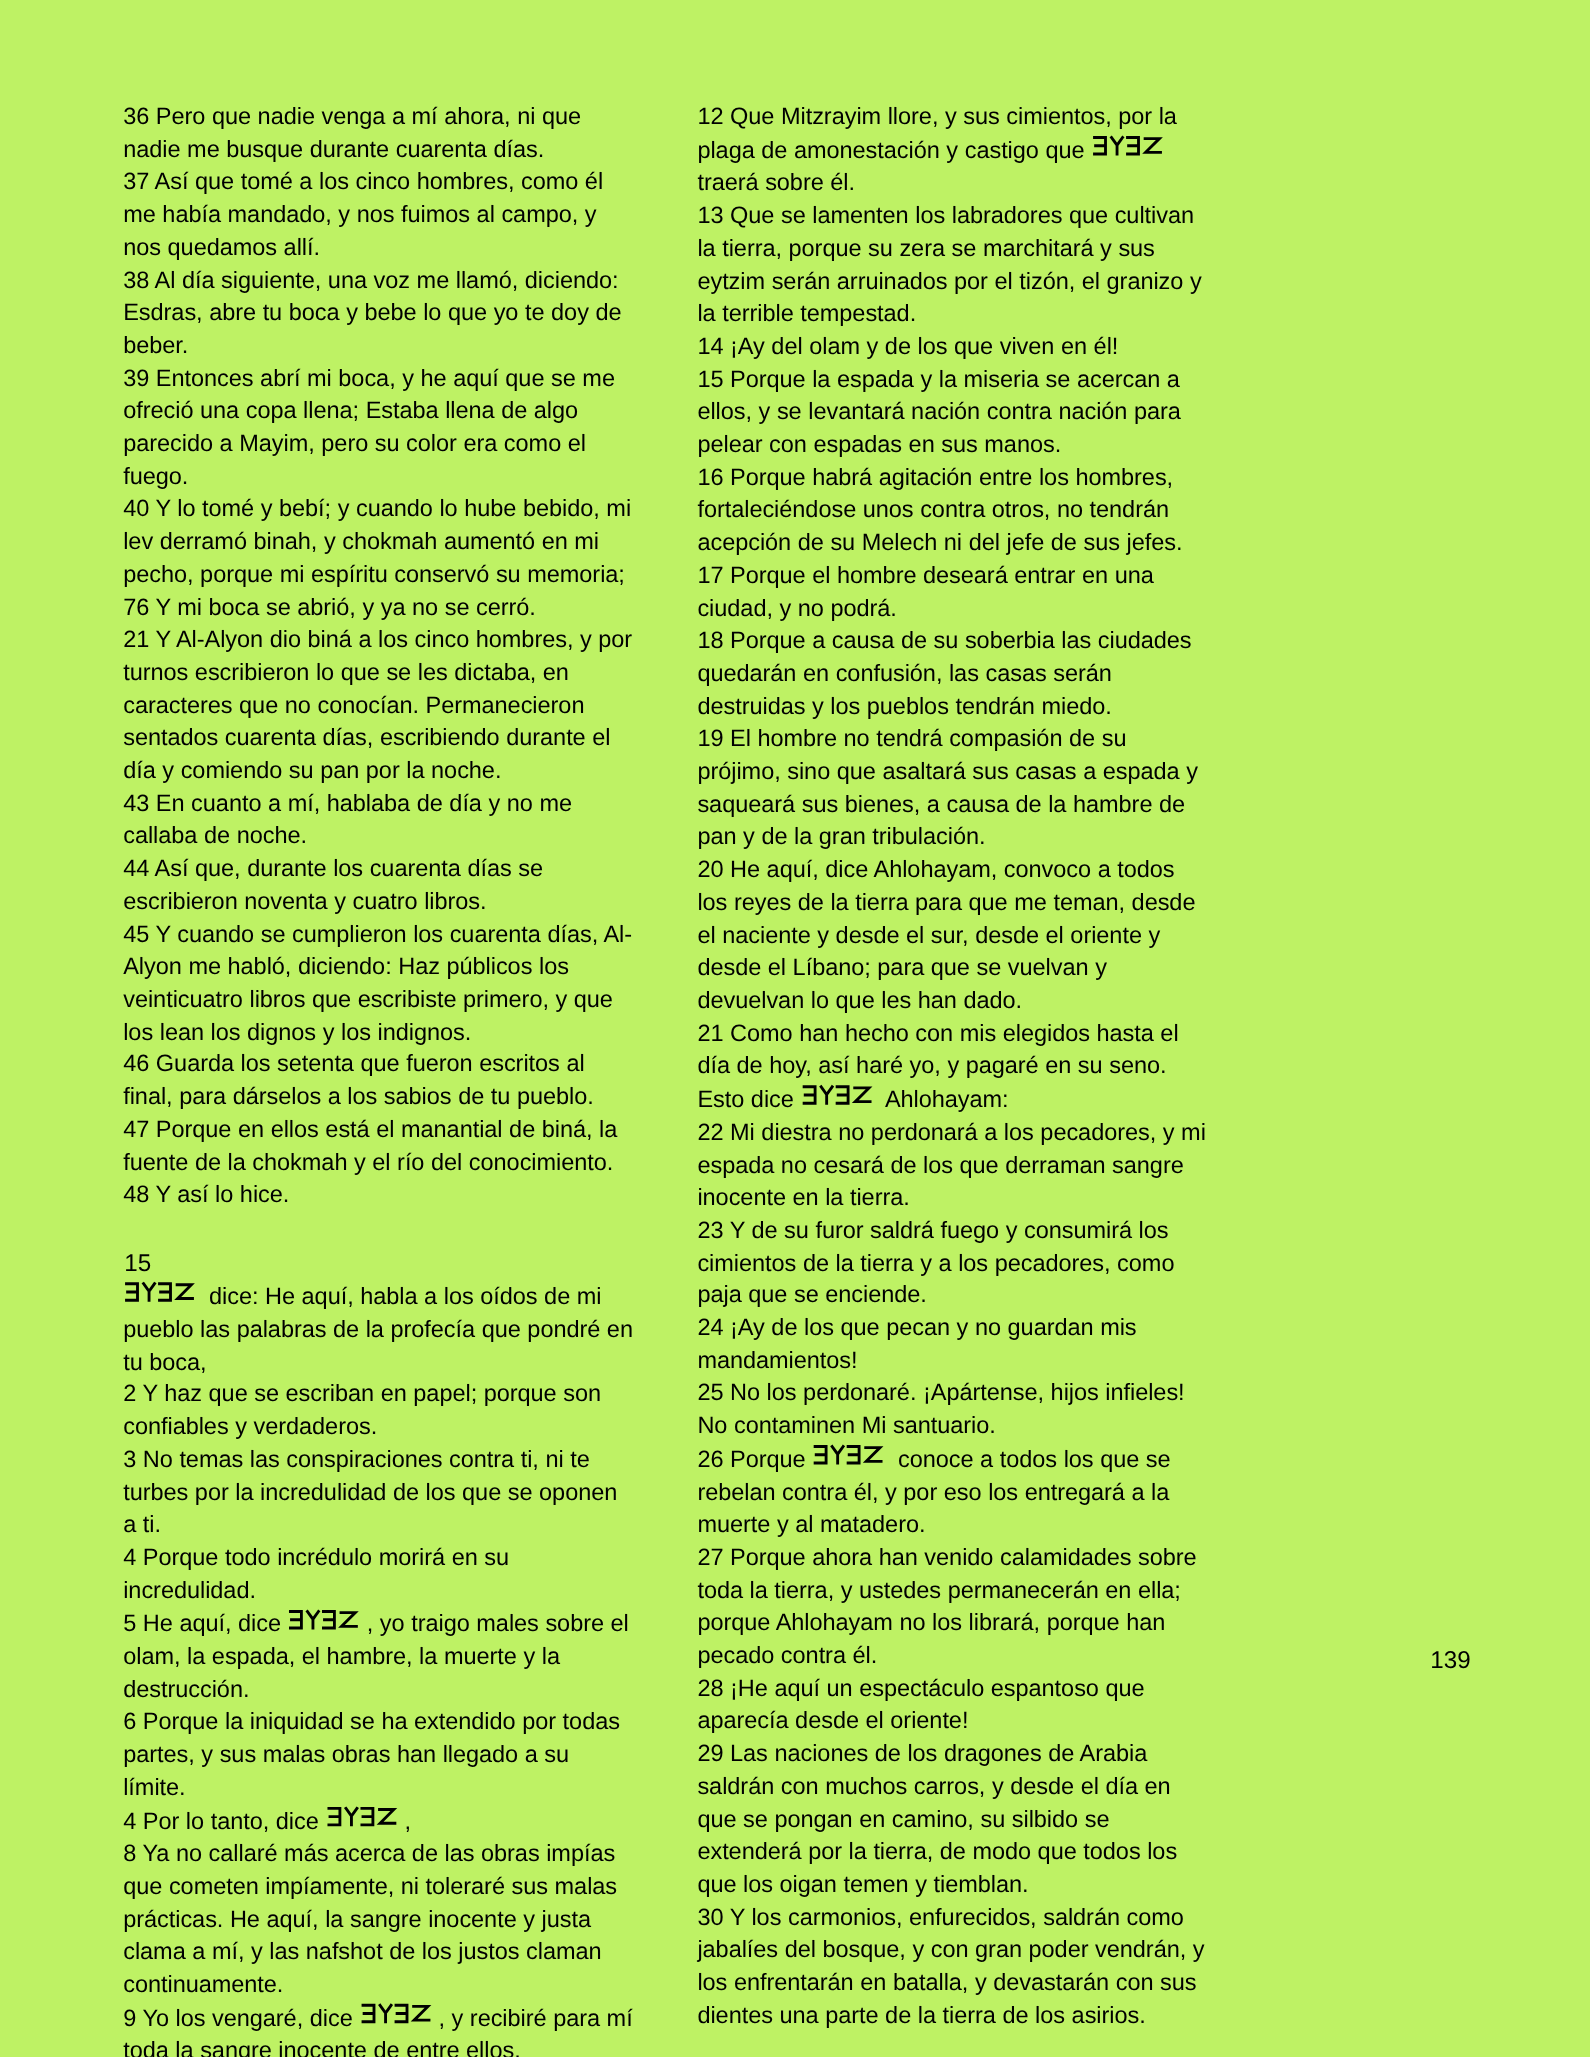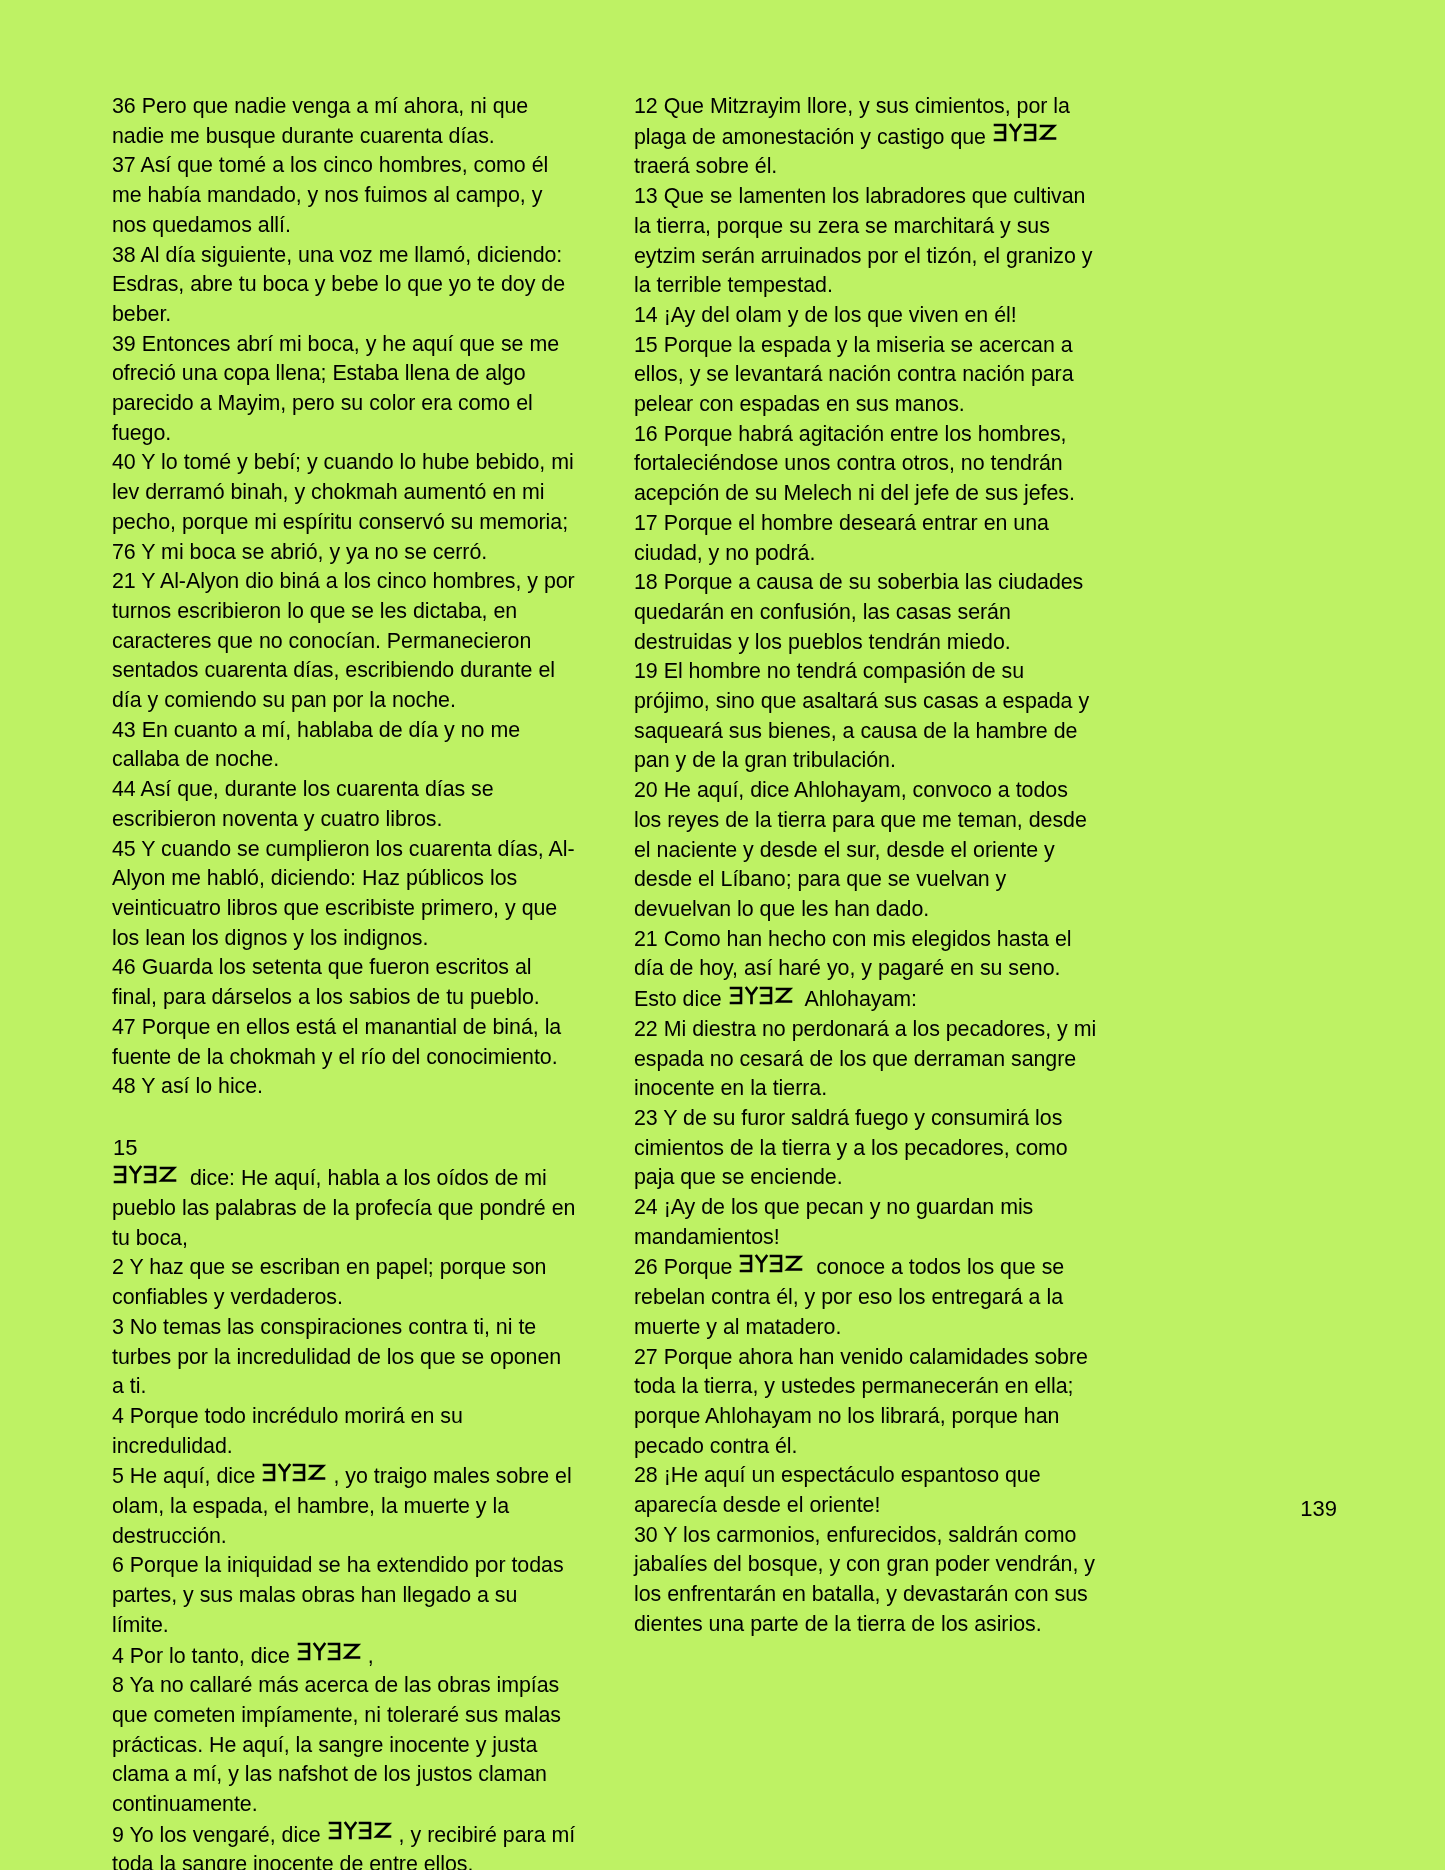--- a/index.html
+++ b/index.html
@@ -152,30 +152,32 @@
               <g fill="none" stroke="#000" stroke-width="2.6" stroke-linecap="square">
                 <path d="M13 3 L3 3 M13 10.5 L4 10.5 M13 18 L3 18 M13 3 L13 18"></path>
                 <path d="M18.5 3 L23.5 10 L28.5 3 M23.5 10 L23.5 18"></path>
                 <path d="M43 3 L33 3 M43 10.5 L34 10.5 M43 18 L33 18 M43 3 L43 18"></path>
                 <path d="M49 4 L62 4 L49.5 16.5 L63 16.5"></path>
               </g>
             </svg></span><span> Ahlohayam:</span></p>
         <p class="verse">22 Mi diestra no perdonará a los pecadores, y mi espada no cesará de los que derraman sangre inocente en la tierra.</p>
         <p class="verse">23 Y de su furor saldrá fuego y consumirá los cimientos de la tierra y a los pecadores, como paja que se enciende.</p>
         <p class="verse">24 ¡Ay de los que pecan y no guardan mis mandamientos!</p>
+        <p class="verse">25 No los perdonaré. ¡Apártense, hijos infieles! No contaminen Mi santuario.</p>
         <p class="verse"><span>26 Porque </span><span class="tetra" title="YHWH (paleo-Hebrew)"><svg width="72" height="22" viewBox="0 0 72 22" xmlns="http://www.w3.org/2000/svg">
               <g fill="none" stroke="#000" stroke-width="2.6" stroke-linecap="square">
                 <path d="M13 3 L3 3 M13 10.5 L4 10.5 M13 18 L3 18 M13 3 L13 18"></path>
                 <path d="M18.5 3 L23.5 10 L28.5 3 M23.5 10 L23.5 18"></path>
                 <path d="M43 3 L33 3 M43 10.5 L34 10.5 M43 18 L33 18 M43 3 L43 18"></path>
                 <path d="M49 4 L62 4 L49.5 16.5 L63 16.5"></path>
               </g>
             </svg></span><span> conoce a todos los que se rebelan contra él, y por eso los entregará a la muerte y al matadero.</span></p>
         <p class="verse">27 Porque ahora han venido calamidades sobre toda la tierra, y ustedes permanecerán en ella; porque Ahlohayam no los librará, porque han pecado contra él.</p>
         <p class="verse">28 ¡He aquí un espectáculo espantoso que aparecía desde el oriente!</p>
+        <p class="verse">29 Las naciones de los dragones de Arabia saldrán con muchos carros, y desde el día en que se pongan en camino, su silbido se extenderá por la tierra, de modo que todos los que los oigan temen y tiemblan.</p>
         <p class="verse">30 Y los carmonios, enfurecidos, saldrán como jabalíes del bosque, y con gran poder vendrán, y los enfrentarán en batalla, y devastarán con sus dientes una parte de la tierra de los asirios.</p>
       </div>
 
   </div>
 
   <div class="page-number">139</div>
 
 </div>
 
 </body></html>

